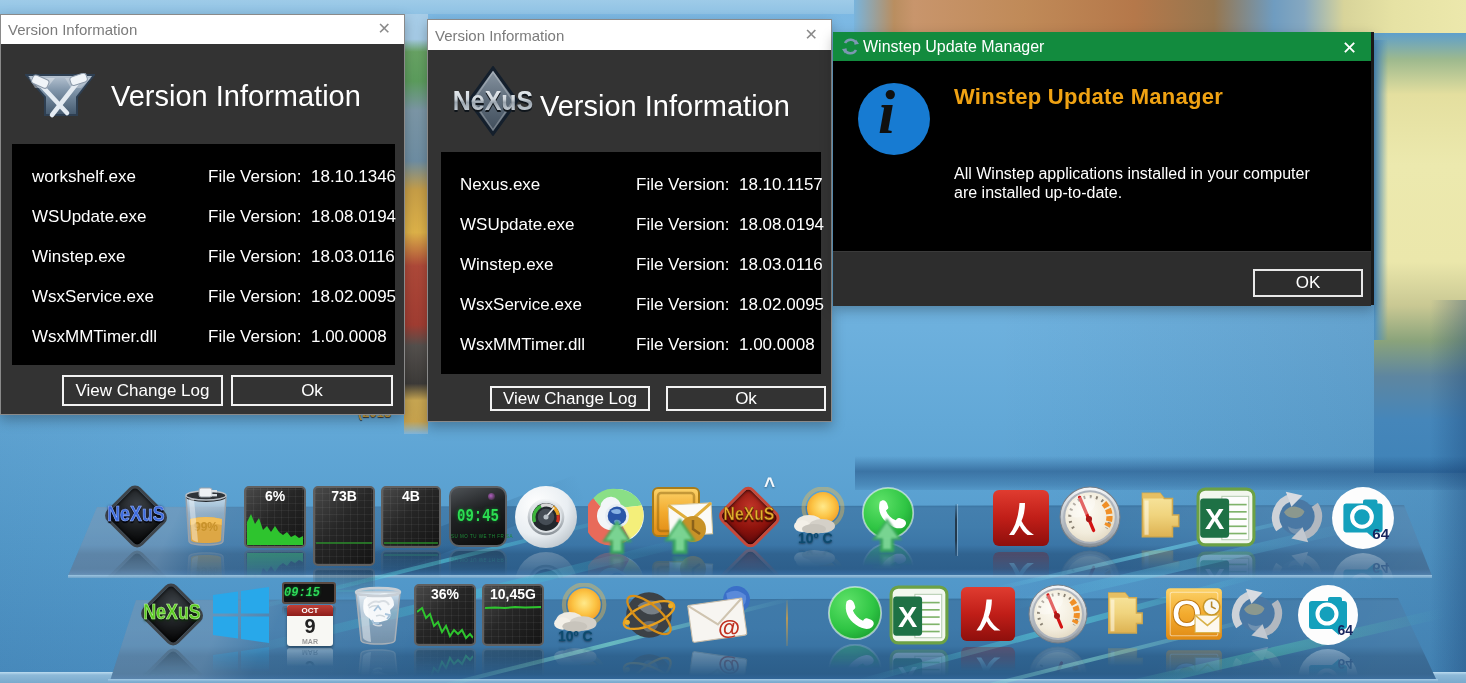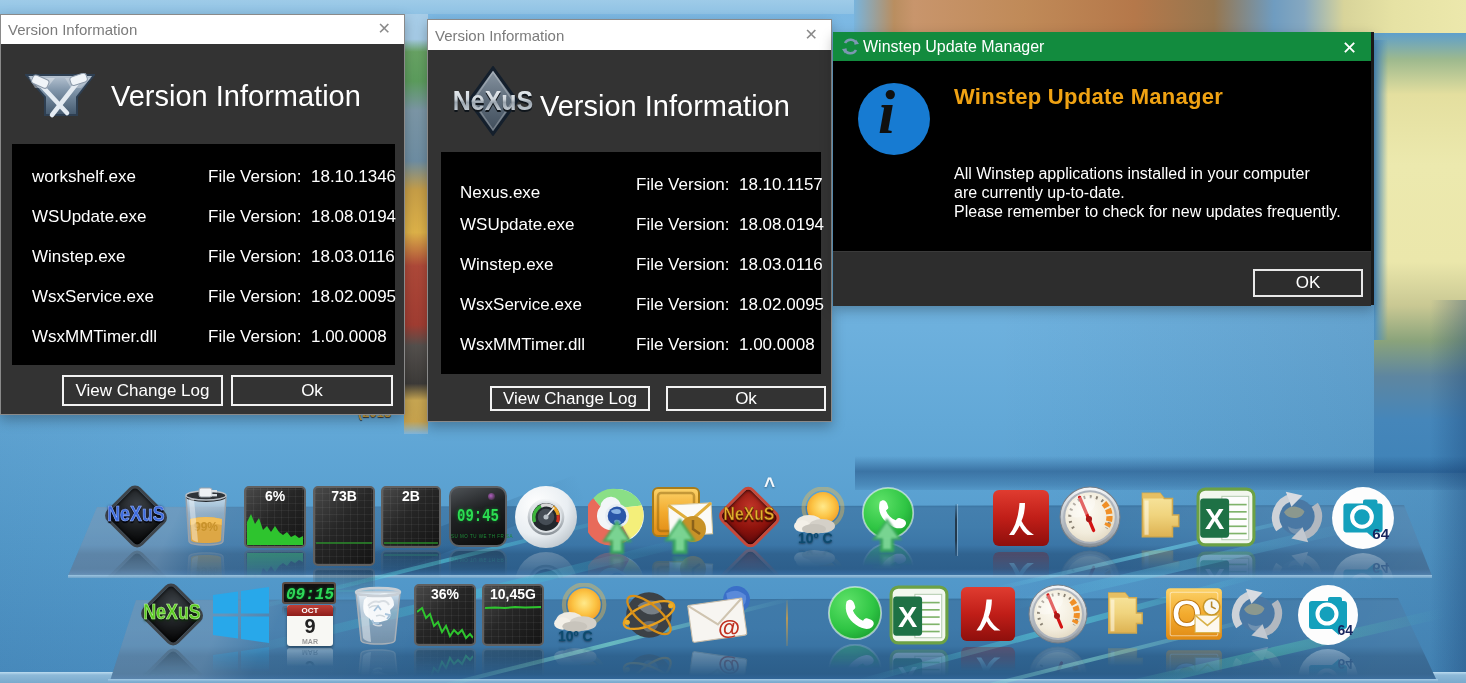--- a/index.html
+++ b/index.html
@@ -365,21 +365,21 @@
     <div class="ic" style="left:313px;top:486px;width:62px;height:80px;">
       <div class="graph"></div>
       <div class="glab">73B</div>
       <svg style="position:absolute;left:3px;top:16px;" width="56" height="43" viewBox="0 0 56 43">
         <path d="M0 41 H56" stroke="#2a8a2a" stroke-width="1.5" fill="none"></path>
       </svg>
     </div>
 
     <div class="ic" style="left:381px;top:486px;width:60px;height:62px;">
       <div class="graph"></div>
-      <div class="glab">2B</div>
+      <div class="glab">4B</div>
       <svg style="position:absolute;left:3px;top:16px;" width="54" height="43" viewBox="0 0 54 43">
         <path d="M0 41 H54" stroke="#2a8a2a" stroke-width="1.5" fill="none"></path>
       </svg>
     </div>
 
     <div class="ic" style="left:449px;top:486px;width:58px;height:61px;background:linear-gradient(160deg,#4e5256 0%,#202224 40%,#0a0a0a 100%);border:2px solid #5c6064;border-radius:10px;box-sizing:border-box;">
       <div style="position:absolute;right:10px;top:5px;width:7px;height:7px;border-radius:50%;background:radial-gradient(circle at 40% 40%,#b060c0,#222);"></div>
       <div style="position:absolute;left:0;top:20px;width:100%;text-align:center;font-family:'Liberation Mono',monospace;font-weight:bold;font-size:14px;color:#2cdd52;text-shadow:0 0 3px #0c8028;transform:scaleY(1.3);">09:45</div>
       <div style="position:absolute;left:0;top:46px;width:100%;text-align:center;font-size:4.5px;color:#1e8c38;white-space:nowrap;letter-spacing:.5px;">SU MO TU WE TH FR SA</div>
     </div>
@@ -466,21 +466,21 @@
     <div class="ic" style="left:139px;top:584px;width:66px;height:62px;">
       <div class="dia"></div>
       <div class="diatxt" style="color:#58cc1e;text-shadow:0 1px 2px #0a2a05;-webkit-text-stroke:.5px #bdeea0;">NeXuS</div>
     </div>
 
     <svg class="ic" style="left:211px;top:586px;" width="60" height="58" viewBox="0 0 60 58">
       <use href="#s-win"></use>
     </svg>
 
     <div class="ic" style="left:282px;top:582px;width:54px;height:22px;background:#111;border:2px solid #5a4a42;border-radius:3px;box-sizing:border-box;">
-      <div style="position:absolute;left:0;top:2px;width:100%;text-align:right;font-family:'Liberation Mono',monospace;font-style:italic;font-weight:bold;font-size:16px;color:#2ed858;text-shadow:0 0 3px #0a7828;">09:15</div>
+      <div style="position:absolute;left:0;top:2px;width:100%;text-align:left;font-family:'Liberation Mono',monospace;font-style:italic;font-weight:bold;font-size:12px;color:#2ed858;text-shadow:0 0 3px #0a7828;">09:15</div>
     </div>
 
     <div class="ic" style="left:287px;top:605px;width:46px;height:41px;background:#f8f8f4;border-radius:3px;box-shadow:0 2px 3px rgba(0,0,0,.4);">
       <div style="position:absolute;left:0;top:0;width:100%;height:11px;background:linear-gradient(180deg,#c04038,#8e1e1a);border-radius:3px 3px 0 0;color:#fff;font-size:8px;font-weight:bold;text-align:center;line-height:11px;">OCT</div>
       <div style="position:absolute;left:0;top:10px;width:100%;text-align:center;font-size:20px;font-weight:bold;color:#222;">9</div>
       <div style="position:absolute;left:0;bottom:1px;width:100%;text-align:center;font-size:7px;font-weight:bold;color:#999;">MAR</div>
     </div>
 
     <svg class="ic" style="left:351px;top:584px;" width="54" height="62" viewBox="0 0 54 62">
       <use href="#s-trash2"></use>
@@ -613,21 +613,21 @@
           </linearGradient>
         </defs>
         <path d="M43 2 L67 35 L43 68 L19 35 Z" fill="url(#diag)" stroke="#141f2c" stroke-width="3"></path>
         <path d="M43 6 L63 35 L43 64 L23 35 Z" fill="none" stroke="rgba(255,255,255,.25)" stroke-width="1.5"></path>
         <text x="43" y="45" text-anchor="middle" font-family="Liberation Sans,sans-serif" font-size="25" font-weight="bold" fill="#10161c" transform="scale(1,1.12) translate(0,-4)">NeXuS</text>
         <text x="43" y="43.5" text-anchor="middle" font-family="Liberation Sans,sans-serif" font-size="25" font-weight="bold" fill="url(#silvertxt)" transform="scale(1,1.12) translate(0,-4)">NeXuS</text>
       </svg>
     </div>
     <div class="abs" style="left:112px;top:70px;color:#fff;font-size:29px;">Version Information</div>
     <div class="abs" style="left:13px;top:132px;width:380px;height:222px;background:#000;"></div>
-    <div class="vrow" style="left:32px;top:155px;margin-top:8px;">Nexus.exe</div>
+    <div class="vrow" style="left:32px;top:155px;">Nexus.exe</div>
     <div class="vrow" style="left:208px;top:155px;">File Version:&nbsp; 18.10.1157</div>
     <div class="vrow" style="left:32px;top:195px;">WSUpdate.exe</div>
     <div class="vrow" style="left:208px;top:195px;">File Version:&nbsp; 18.08.0194</div>
     <div class="vrow" style="left:32px;top:235px;">Winstep.exe</div>
     <div class="vrow" style="left:208px;top:235px;">File Version:&nbsp; 18.03.0116</div>
     <div class="vrow" style="left:32px;top:275px;">WsxService.exe</div>
     <div class="vrow" style="left:208px;top:275px;">File Version:&nbsp; 18.02.0095</div>
     <div class="vrow" style="left:32px;top:315px;">WsxMMTimer.dll</div>
     <div class="vrow" style="left:208px;top:315px;">File Version:&nbsp; 1.00.0008</div>
     <div class="btn" style="left:62px;top:366px;width:160px;height:25px;line-height:21px;">View Change Log</div>
@@ -645,17 +645,16 @@
         <path d="M6 11.5 L1 12 L4 16.5 Z" fill="#7d98b2"></path>
       </svg>
       <span class="t">Winstep Update Manager</span>
       <span class="x">✕</span>
     </div>
     <div id="w3circle">
       <span>i</span>
     </div>
     <div id="w3head">Winstep Update Manager</div>
     <div class="w3line" style="top:133px;">All Winstep applications installed in your computer</div>
-    <div class="w3line" style="top:152px;">are currently up-to-date.</div>
-    <div class="w3line" style="top:171px;">Please remember to check for new updates frequently.</div>
+    <div class="w3line" style="top:152px;">are installed up-to-date.</div>
     <div id="w3strip"></div>
     <div id="w3ok">OK</div>
   </div>
 
 </body></html>

